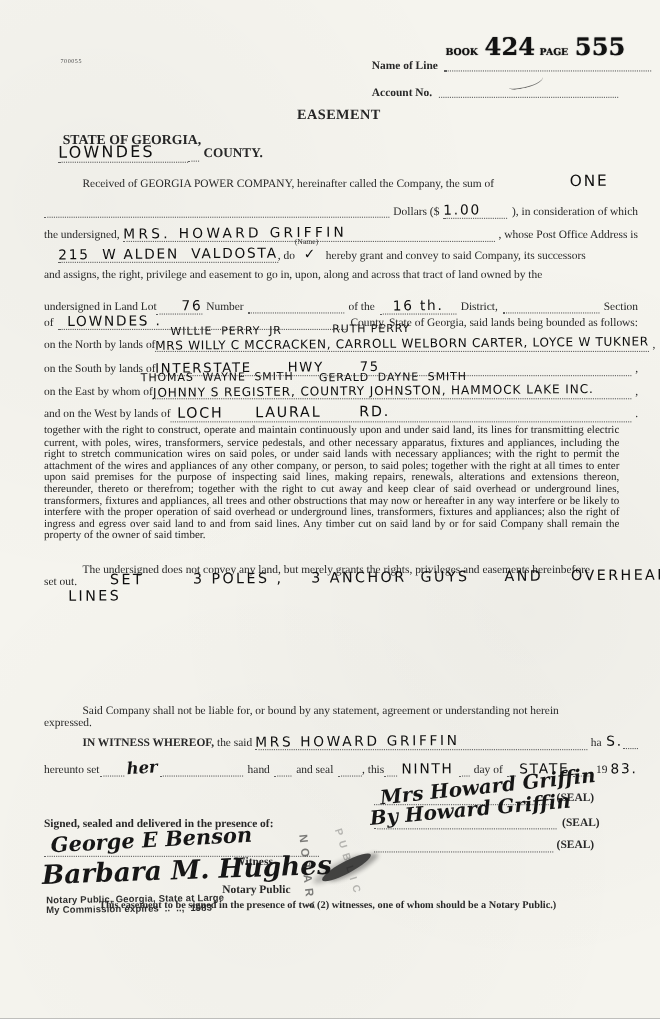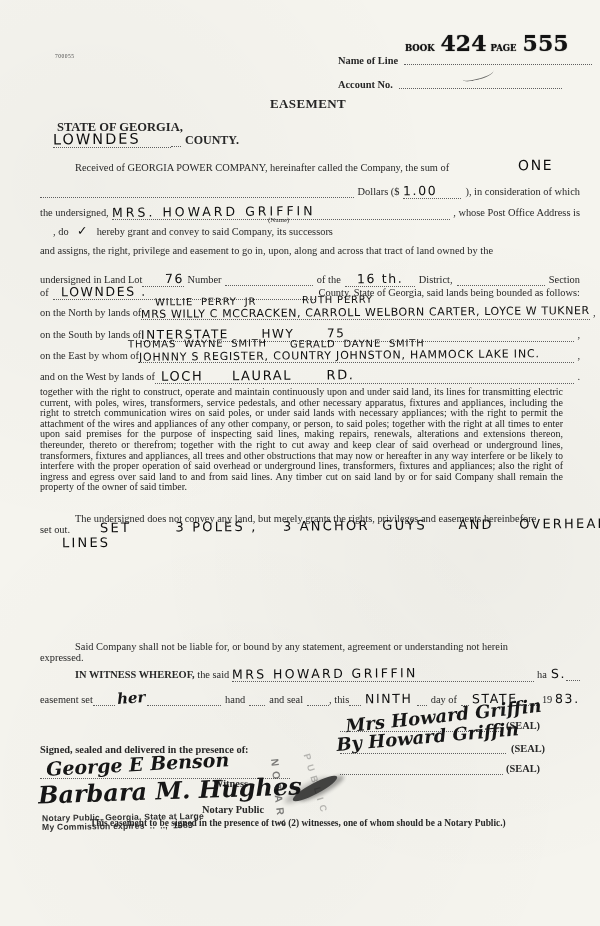--- a/index.html
+++ b/index.html
@@ -81,20 +81,21 @@
   </div>
 
   <div class="row" style="left:40px;top:204px;width:540px;">
     <span class="t">the undersigned,</span>
     <span class="dottedfill" style="margin:0 3px;"><span class="hand" style="letter-spacing:3px;">MRS. HOWARD GRIFFIN</span></span>
     <span class="t">, whose Post Office Address is</span>
   </div>
   <div class="abs sub" style="left:268px;top:216px;">(Name)</div>
 
   <div class="row" style="left:53px;top:223px;width:527px;">
+    <span class="dottedfill" style="flex:0 0 170px;"><span class="hand">215  W ALDEN  VALDOSTA</span></span>
     <span class="t">, do</span>
     <span class="hand" style="margin:0 8px;">✓</span>
     <span class="t">hereby grant and convey to said Company, its successors</span>
   </div>
 
   <div class="abs t" style="left:40px;top:245px;width:540px;text-align:justify;">and assigns, the right, privilege and easement to go in, upon, along and across that tract of land owned by the</div>
 
   <div class="row" style="left:40px;top:262px;width:540px;">
     <span class="t">undersigned in Land Lot</span>
     <span class="dottedfill" style="flex:0 0 42px;justify-content:flex-end;"><span class="hand">76</span></span>
@@ -157,21 +158,21 @@
   <div class="row" style="left:75px;top:666px;width:505px;">
     <span class="t b">IN WITNESS WHEREOF,</span>
     <span class="t"> the said</span>
     <span class="dottedfill" style="margin:0 3px;"><span class="hand" style="letter-spacing:2.4px;">MRS HOWARD GRIFFIN</span></span>
     <span class="t">ha</span>
     <span class="hand" style="margin-left:4px;">S.</span>
     <span class="dots" style="width:14px;"></span>
   </div>
 
   <div class="row" style="left:40px;top:689px;width:540px;">
-    <span class="t">easement set</span>
+    <span class="t">hereunto set</span>
     <span class="dots" style="width:22px;"></span>
     <span class="script" style="font-size:15px;transform:rotate(-4deg);margin:0 2px;">her</span>
     <span class="dots" style="flex:1;"></span>
     <span class="t" style="margin:0 4px;">hand</span>
     <span class="dots" style="width:16px;"></span>
     <span class="t" style="margin:0 4px;">and seal</span>
     <span class="dots" style="width:22px;"></span>
     <span class="t">, this</span>
     <span class="dots" style="width:12px;"></span>
     <span class="hand" style="margin:0 4px;">NINTH</span>

